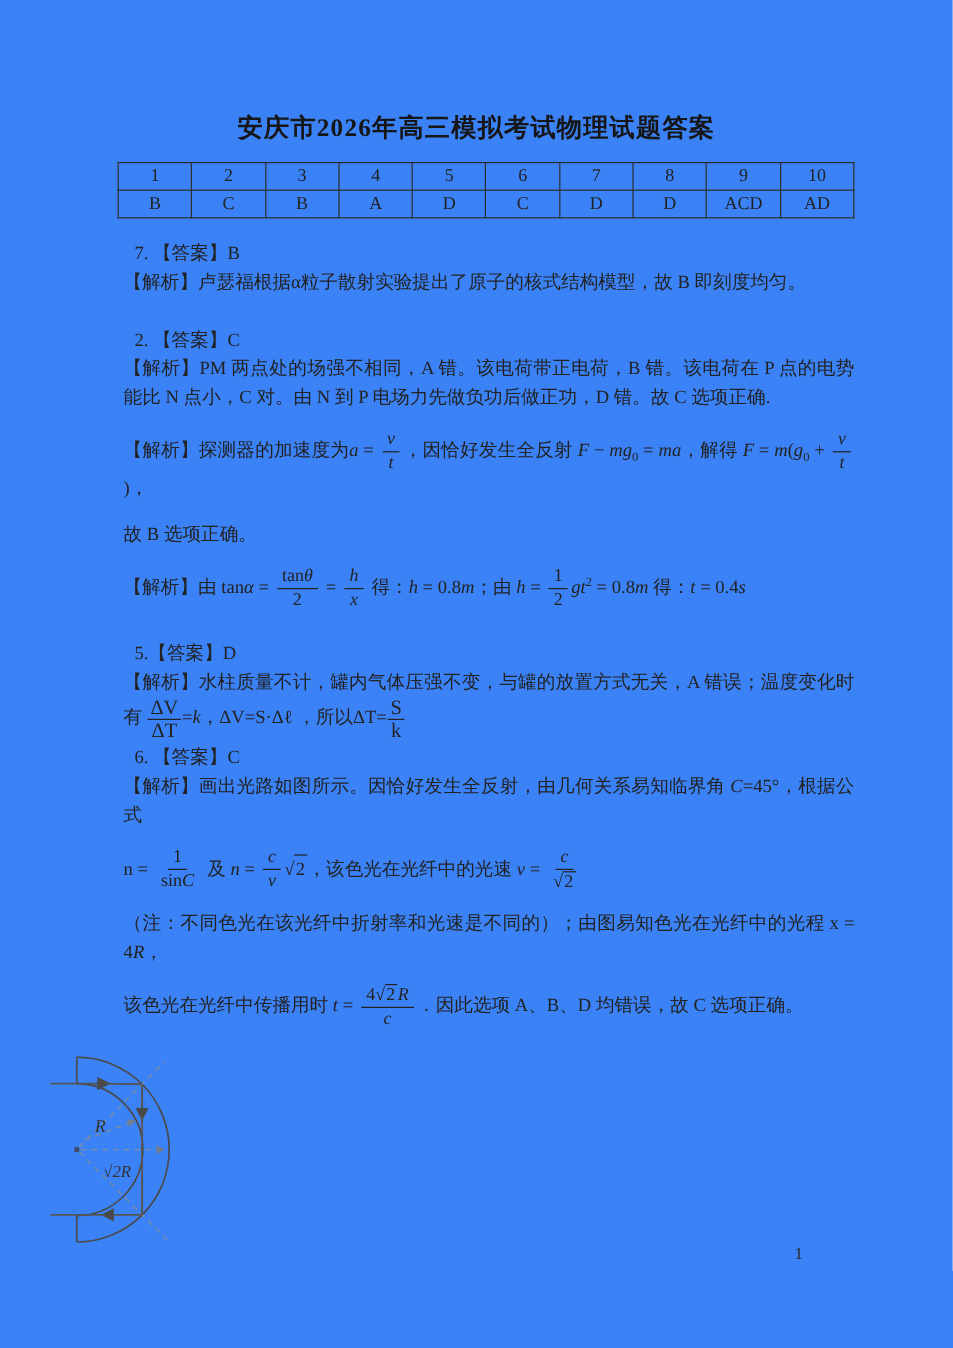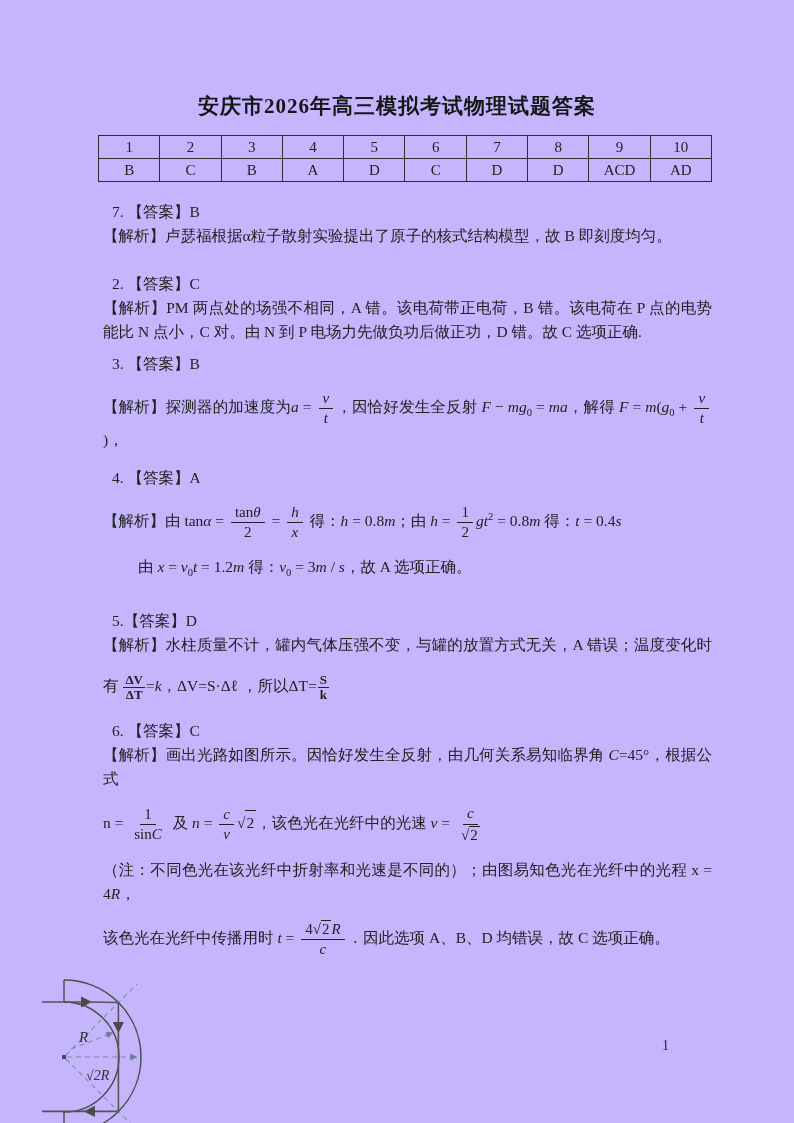--- a/index.html
+++ b/index.html
@@ -1,21 +1,21 @@
 <!DOCTYPE html>
 <html><head>
 <meta charset="utf-8">
 <style>
   * { box-sizing: border-box; margin: 0; padding: 0; }
   html, body { background: #ffffff; }
   .page {
     position: relative;
     width: 794px; height: 1123px;
     margin: 0 auto;
-    background: #c4b5fd;
+    background: #3b82f6;
     overflow: hidden;
     font-family: "Liberation Serif", "DejaVu Serif", serif;
     color: #1e1e1e;
   }
   .title {
     padding-top: 92px;
     text-align: center;
     font-size: 21px;
     font-weight: bold;
     letter-spacing: 1px;
@@ -49,21 +49,21 @@
   .indent { padding-left: 40px; margin-top: 8px; }
   .mi { font-style: italic; font-family: "Liberation Serif", serif; }
   sub, sup { font-size: 10.5px; }
   .frac {
     display: inline-flex; flex-direction: column; align-items: center;
     vertical-align: middle; margin: 0 3px; line-height: 1.15;
     font-size: 15px; text-align: center;
   }
   .frac .fn { padding: 0 4px 1px; border-bottom: 1.2px solid #222; display: inline-block; }
   .frac .fd { padding: 1px 4px 0; display: inline-block; }
-  .frac.small { font-size: 13px; line-height: 1.05; margin: 16px 1px; font-weight: bold; }
+  .frac.small { font-size: 17px; line-height: 1.05; margin: 0 1px; }
   .frac.small .fn { padding: 0 2px 0; border-bottom-width: 1px; }
   .frac.small .fd { padding: 0 2px 0; text-align: center; }
   .sqrt { display: inline-flex; align-items: stretch; }
   .sqrt .rad { align-self: flex-end; }
   .sqrt .rc { border-top: 1.2px solid #222; padding: 0 2px 0 1px; }
   .diagram-wrap { margin: 16px 0 0 34px; }
   .page-number {
     position: absolute; left: 662px; top: 1038px;
     font-size: 14px; color: #2a2a2a;
   }
@@ -103,40 +103,38 @@
           <td>AD</td>
         </tr>
     </tbody>
   </table>
 
   <div class="content">
       <p class="ans"><span>7. 【答案】B</span></p>
       <p class="para"><span>【解析】卢瑟福根据α粒子散射实验提出了原子的核式结构模型，故 B 即刻度均匀。</span></p>
       <p class="ans gap"><span>2. 【答案】C</span></p>
       <p class="para"><span>【解析】PM 两点处的场强不相同，A 错。该电荷带正电荷，B 错。该电荷在 P 点的电势能比 N 点小，C 对。由 N 到 P 电场力先做负功后做正功，D 错。故 C 选项正确.</span></p>
-      <p class="ans gap-sm"><span>3. 【答案】B</span></p>
       <p class="para fl"><span>【解析】探测器的加速度为</span><span class="mi">a</span><span> = </span><span class="frac">
           <span class="fn"><span class="mi">v</span></span>
           <span class="fd"><span class="mi">t</span></span>
         </span><span>，因恰好发生全反射 </span><span class="mi">F</span><span> − </span><span class="mi">mg</span><sub>0</sub><span> = </span><span class="mi">ma</span><span>，解得 </span><span class="mi">F</span><span> = </span><span class="mi">m</span><span>(</span><span class="mi">g</span><sub>0</sub><span> + </span><span class="frac">
           <span class="fn"><span class="mi">v</span></span>
           <span class="fd"><span class="mi">t</span></span>
         </span><span>)，</span></p>
-      <p class="ans"><span>4. 【答案】A</span></p>
+      <p class="para"><span>故 B 选项正确。</span></p>
       <p class="para fl"><span>【解析】由 tan</span><span class="mi">α</span><span> = </span><span class="frac">
           <span class="fn"><span>tan</span><span class="mi">θ</span></span>
           <span class="fd"><span>2</span></span>
         </span><span> = </span><span class="frac">
           <span class="fn"><span class="mi">h</span></span>
           <span class="fd"><span class="mi">x</span></span>
         </span><span> 得：</span><span class="mi">h</span><span> = 0.8</span><span class="mi">m</span><span>；由 </span><span class="mi">h</span><span> = </span><span class="frac">
           <span class="fn"><span>1</span></span>
           <span class="fd"><span>2</span></span>
         </span><span class="mi">gt</span><sup>2</sup><span> = 0.8</span><span class="mi">m</span><span> 得：</span><span class="mi">t</span><span> = 0.4</span><span class="mi">s</span></p>
-      <p class="para indent"><span>由 </span><span class="mi">x</span><span> = </span><span class="mi">v</span><sub>0</sub><span class="mi">t</span><span> = 1.2</span><span class="mi">m</span><span> 得：</span><span class="mi">v</span><sub>0</sub><span> = 3</span><span class="mi">m</span><span> / </span><span class="mi">s</span><span>，故 A 选项正确。</span></p>
       <p class="ans gap"><span>5.【答案】D</span></p>
       <p class="para"><span>【解析】水柱质量不计，罐内气体压强不变，与罐的放置方式无关，A 错误；温度变化时有 </span><span class="frac small">
           <span class="fn"><span>ΔV</span></span>
           <span class="fd"><span>ΔT</span></span>
         </span><span>=</span><span class="mi">k</span><span>，ΔV=S·Δℓ ，所以ΔT=</span><span class="frac small">
           <span class="fn"><span>S</span></span>
           <span class="fd"><span>k</span></span>
         </span></p>
       <p class="ans"><span>6. 【答案】C</span></p>
       <p class="para"><span>【解析】画出光路如图所示。因恰好发生全反射，由几何关系易知临界角 </span><span class="mi">C</span><span>=45°，根据公式</span></p>

